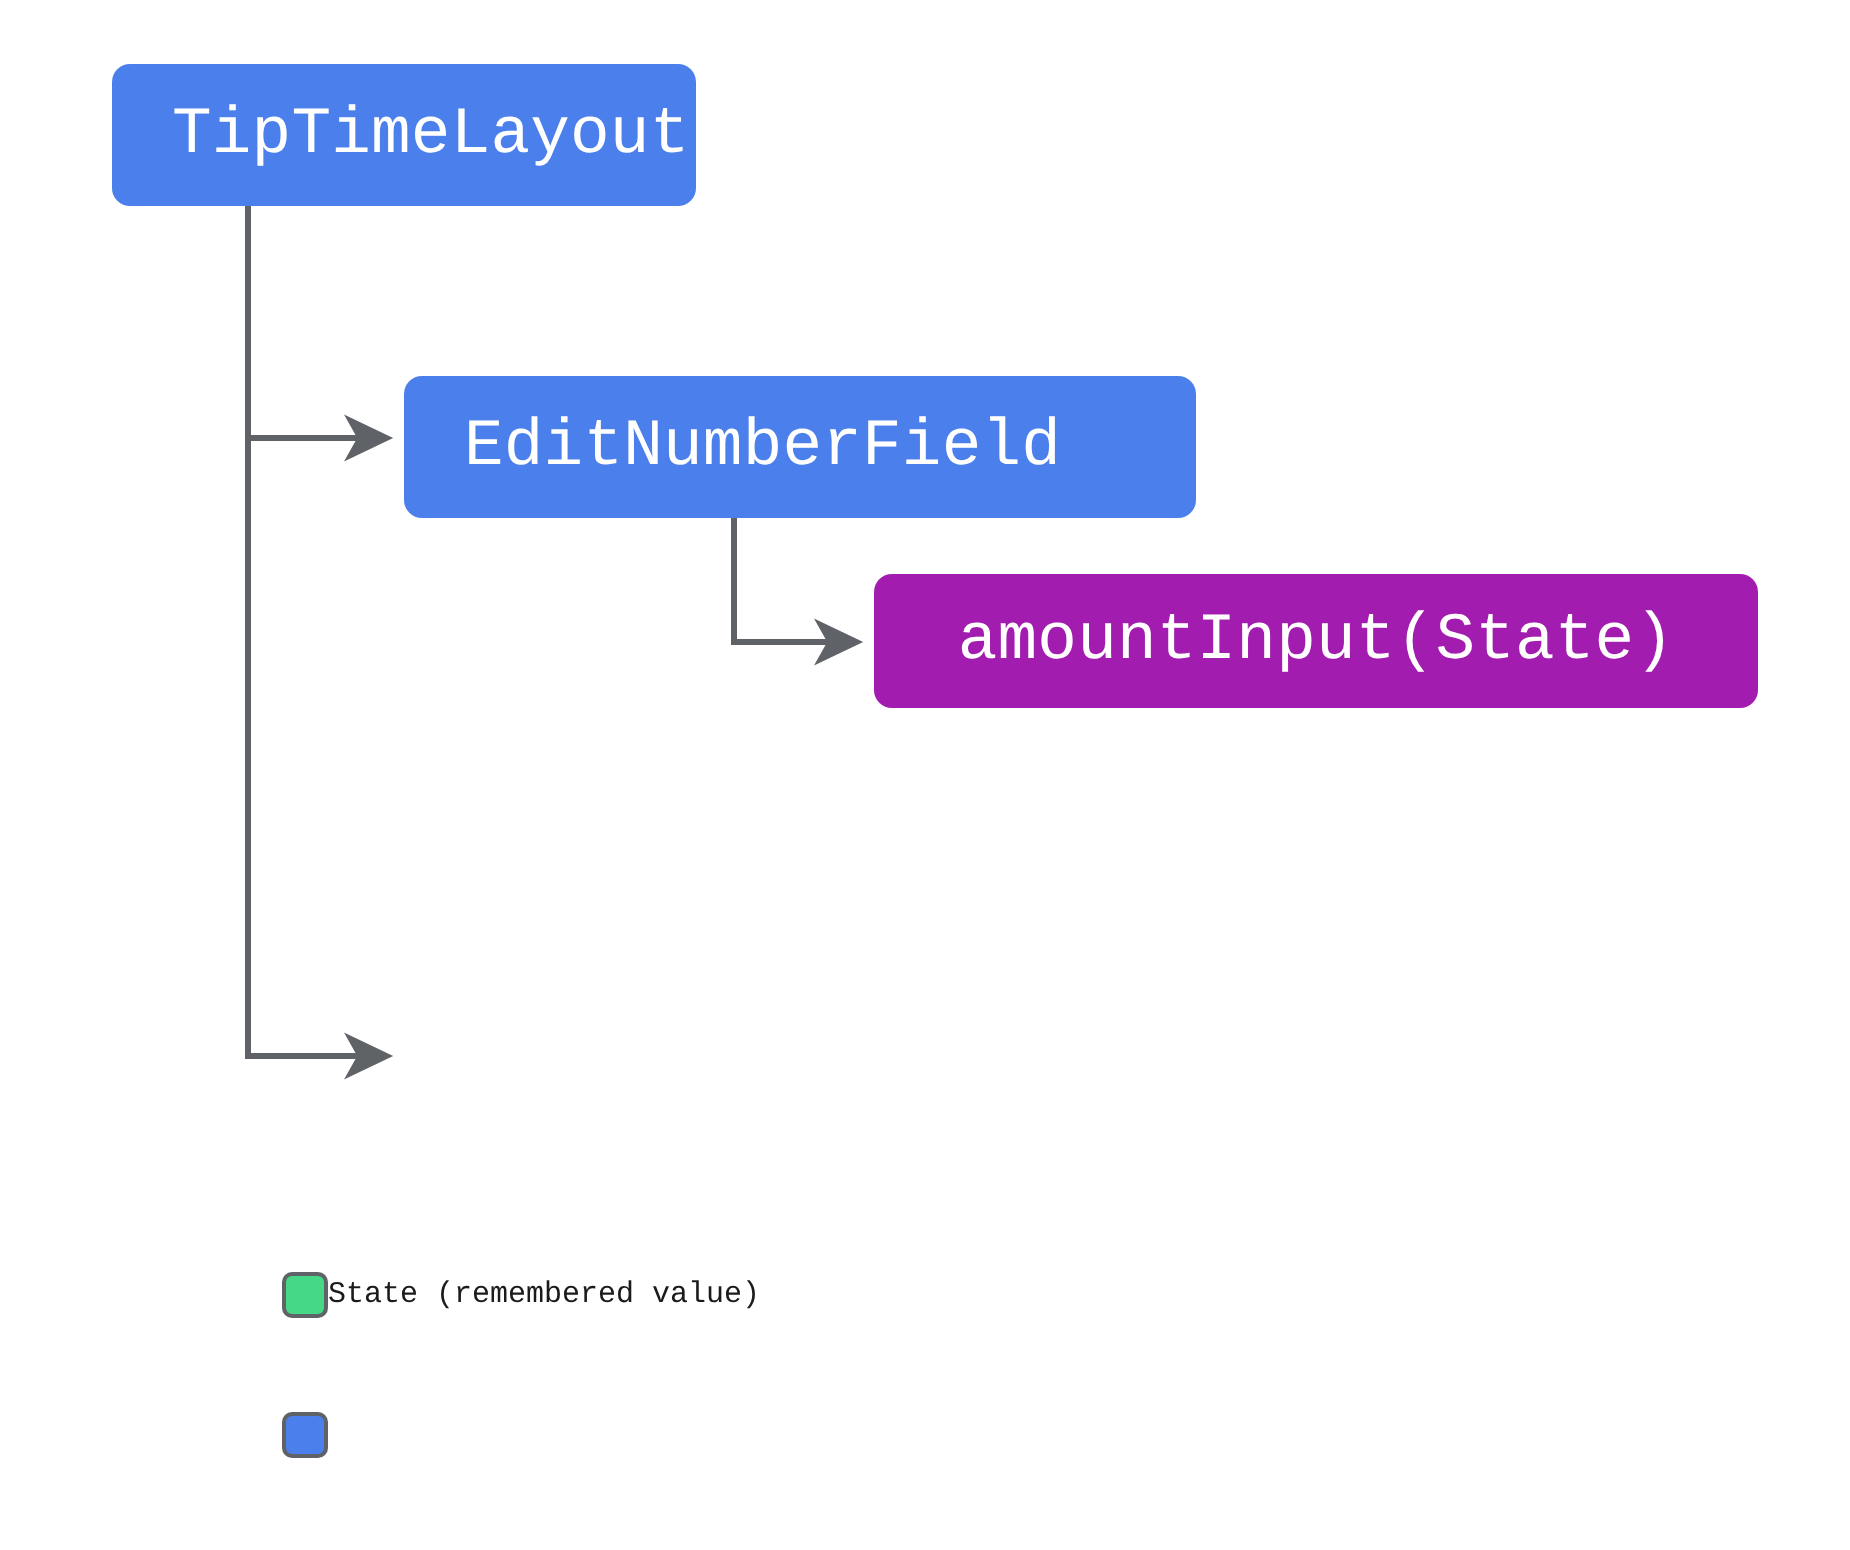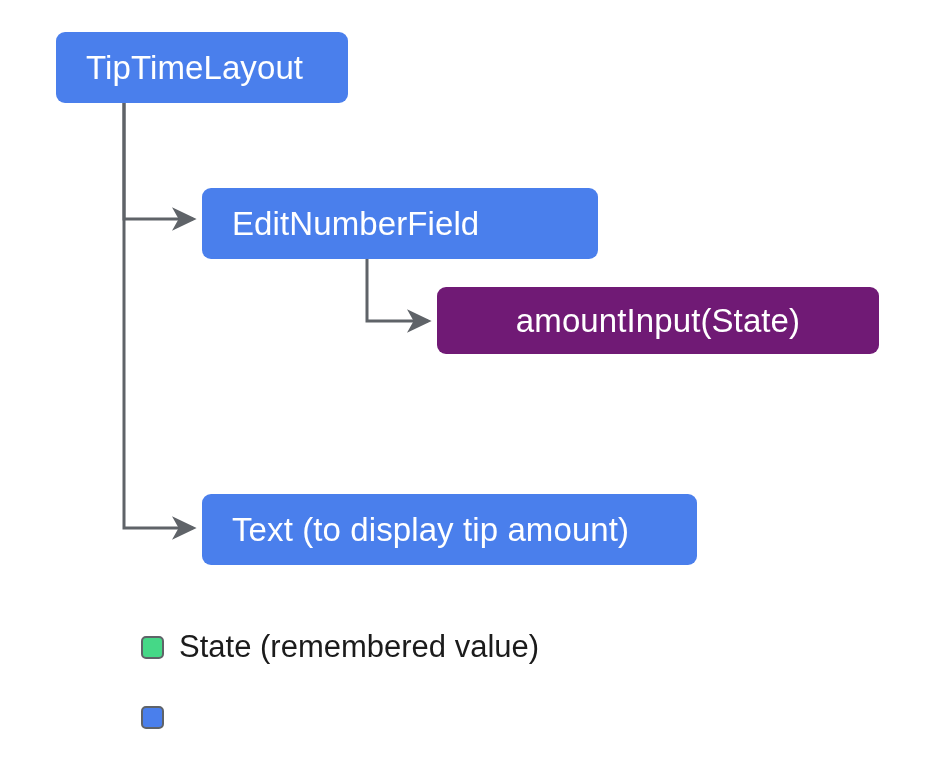--- a/index.html
+++ b/index.html
@@ -12,20 +12,21 @@
     font-family: "Liberation Sans", sans-serif;
     width: 925px;
     height: 775px;
     overflow: hidden;
   }
   #diagram-root {
     position: relative;
     width: 925px;
     height: 775px;
     background: #ffffff;
+    font-family: Liberation Mono, monospace;
   }
   .connector-layer {
     position: absolute;
     left: 0;
     top: 0;
     width: 925px;
     height: 775px;
     pointer-events: none;
   }
   .node {
@@ -33,21 +34,21 @@
     box-sizing: border-box;
     border-radius: 9px;
     display: flex;
     align-items: center;
     color: #ffffff;
     font-weight: 400;
     letter-spacing: 0.1px;
     white-space: nowrap;
   }
   .node-blue { background: #4A7FEC; }
-  .node-green { background: #701a75; }
+  .node-green { background: #a21caf; }
   .node-text-left {
     justify-content: flex-start;
     padding-left: 30px;
   }
   .node-text-center {
     justify-content: center;
   }
 
   
   #node-tiptimelayout {
@@ -82,22 +83,21 @@
   }
   .legend-swatch {
     width: 23px;
     height: 23px;
     border: 2px solid #5F6368;
     border-radius: 5px;
     box-sizing: border-box;
     flex: 0 0 auto;
   }
   .legend-label {
-    margin-left: 15px;
-    font-size: 31px;
+    font-size: 15px;
     color: #1b1b1b;
     white-space: nowrap;
   }
 </style>
 </head>
 <body>
 
 <div id="diagram-root">
 
   <svg class="connector-layer" viewBox="0 0 925 775" width="925" height="775" aria-hidden="true">
@@ -119,23 +119,20 @@
   </div>
 
   <div id="node-editnumberfield" class="node node-blue node-text-left">
     <span>EditNumberField</span>
   </div>
 
   <div id="node-amountinput" class="node node-green node-text-center">
     <span>amountInput(State)</span>
   </div>
 
-  <div id="node-text-tip" class="node node-blue node-text-left">
-    <span>Text (to display tip amount)</span>
-  </div>
 
   <div id="legend">
 
     <div class="legend-row">
       <span class="legend-swatch" style="background:#45D887;"></span>
       <span class="legend-label">State (remembered value)</span>
     </div>
 
     <div class="legend-row">
       <span class="legend-swatch" style="background:#4A7FEC;"></span>

